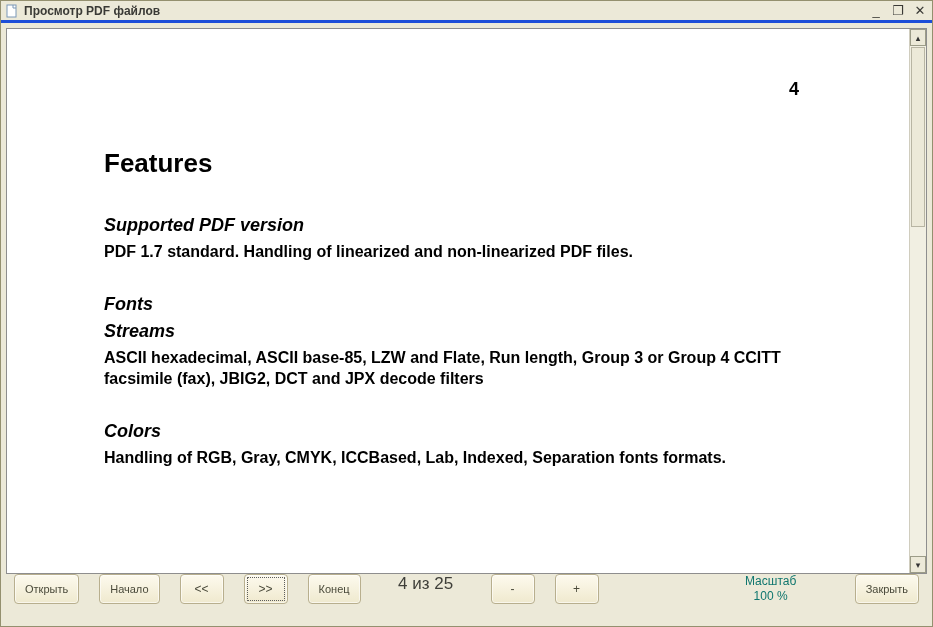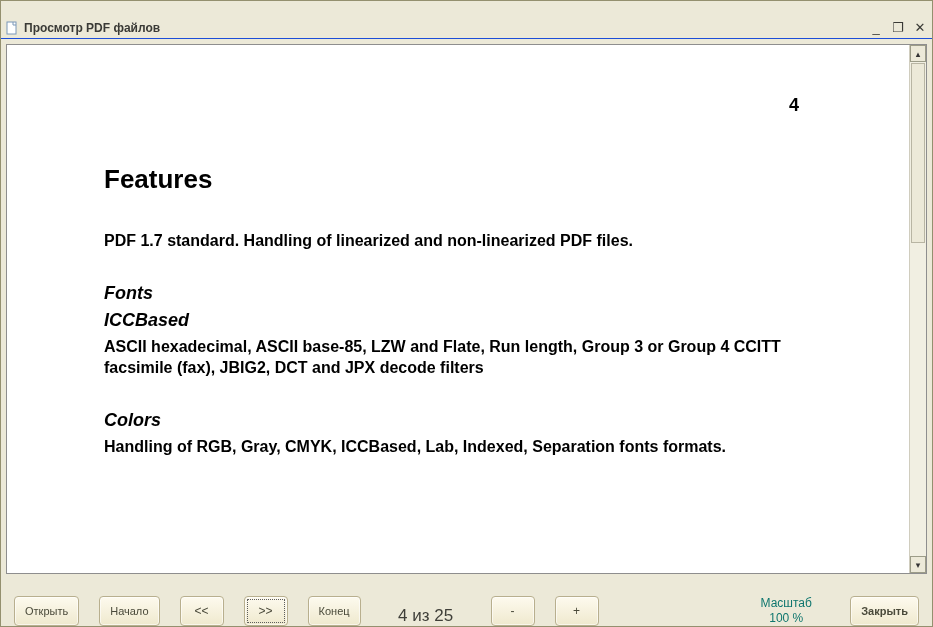--- a/index.html
+++ b/index.html
@@ -14,24 +14,23 @@
   .window {
     width: 933px; height: 627px;
     border: 1px solid #94906F;
     background: #ECE9D8;
     display: flex; flex-direction: column;
   }
   
   .titlebar {
     height: 22px;
     background: #ECE9D8;
-    border-bottom: 1px solid #1d4ed8;
+    border-bottom: 3px solid #1d4ed8;
     display: flex; align-items: center;
     padding: 0 4px;
-    margin-top: 16px;
   }
   .titlebar .doc-icon {
     width: 14px; height: 14px;
     margin-right: 5px;
     display: inline-block;
   }
   .titlebar .doc-icon svg { display:block; }
   .titlebar .title-text {
     flex: 1;
     color: #3A3A36;
@@ -116,21 +115,21 @@
   .vscroll .thumb {
     position: absolute; left: 1px; right: 1px;
     top: 18px; height: 180px;
     background: #ECE9D8;
     border: 1px solid #B8B5A3;
   }
   
   .toolbar {
     height: 52px;
     display: flex;
-    align-items: flex-end;
+    align-items: flex-start;
     padding: 0 8px;
     gap: 20px;
   }
   .tb-group { display:flex; gap: 20px; align-items:center; }
   .btn {
     min-width: 52px;
     height: 30px;
     padding: 0 10px;
     background: linear-gradient(#FDFAEE, #EFE9CE);
     border: 1px solid #B8AF8E;
@@ -180,25 +179,26 @@
       <span>✕</span>
     </div>
   </div>
 
   <div class="client">
     <div class="viewer-frame">
       <div class="page-surface">
         <div class="page-number">4</div>
         <h1 class="doc-h1">Features</h1>
 
+        <h2 class="doc-h2">Supported PDF version</h2>
         <p class="doc-p">PDF 1.7 standard. Handling of linearized and non-linearized PDF files.</p>
 
         <h2 class="doc-h2">Fonts</h2>
 
-        <h2 class="doc-h2">ICCBased</h2>
+        <h2 class="doc-h2">Streams</h2>
         <p class="doc-p">ASCII hexadecimal, ASCII base-85, LZW and Flate,  Run length, Group 3 or Group 4 CCITT facsimile (fax), JBIG2, DCT and JPX decode filters</p>
 
         <h2 class="doc-h2">Colors</h2>
         <p class="doc-p">Handling of RGB, Gray, CMYK, ICCBased, Lab, Indexed, Separation  fonts formats.</p>
       </div>
       <div class="vscroll">
         <div class="sb-btn sb-up">▴</div>
         <div class="thumb"></div>
         <div class="sb-btn sb-down">▾</div>
       </div>
@@ -217,19 +217,19 @@
       <div class="page-indicator">4 из 25</div>
       <div class="tb-group">
         <div class="btn sm">-</div>
         <div class="btn sm">+</div>
       </div>
       <div class="spacer"></div>
       <div class="zoom-block">
         <div>Масштаб</div>
         <div>100 %</div>
       </div>
-      <div class="tb-group" style="margin-left:4px;font-weight:bold;">
+      <div class="tb-group" style="margin-left:24px;">
         <div class="btn">Закрыть</div>
       </div>
     </div>
   </div>
 
 </div>
 
 </body></html>

